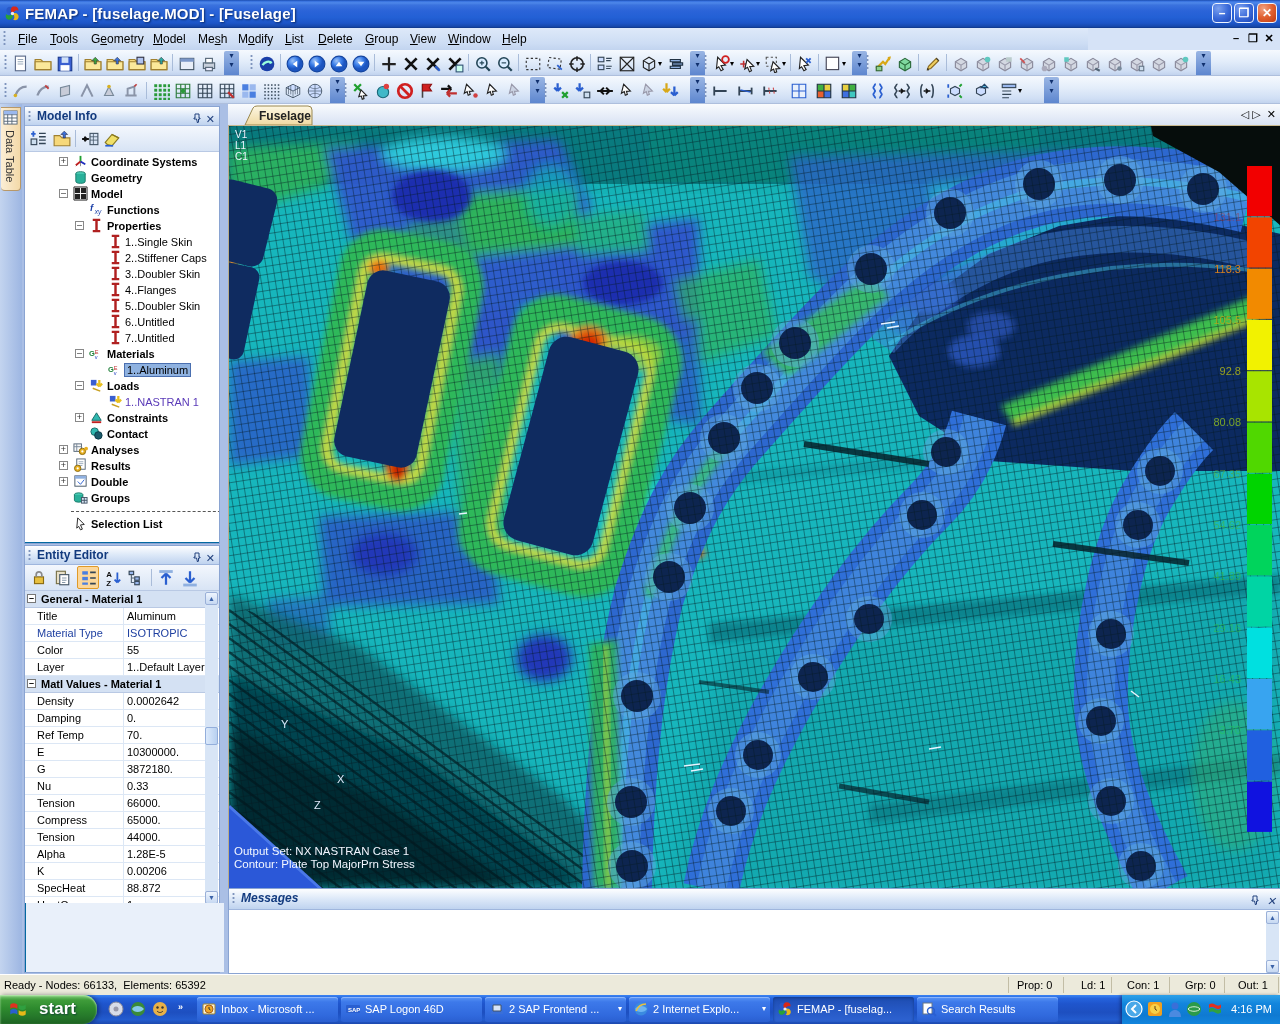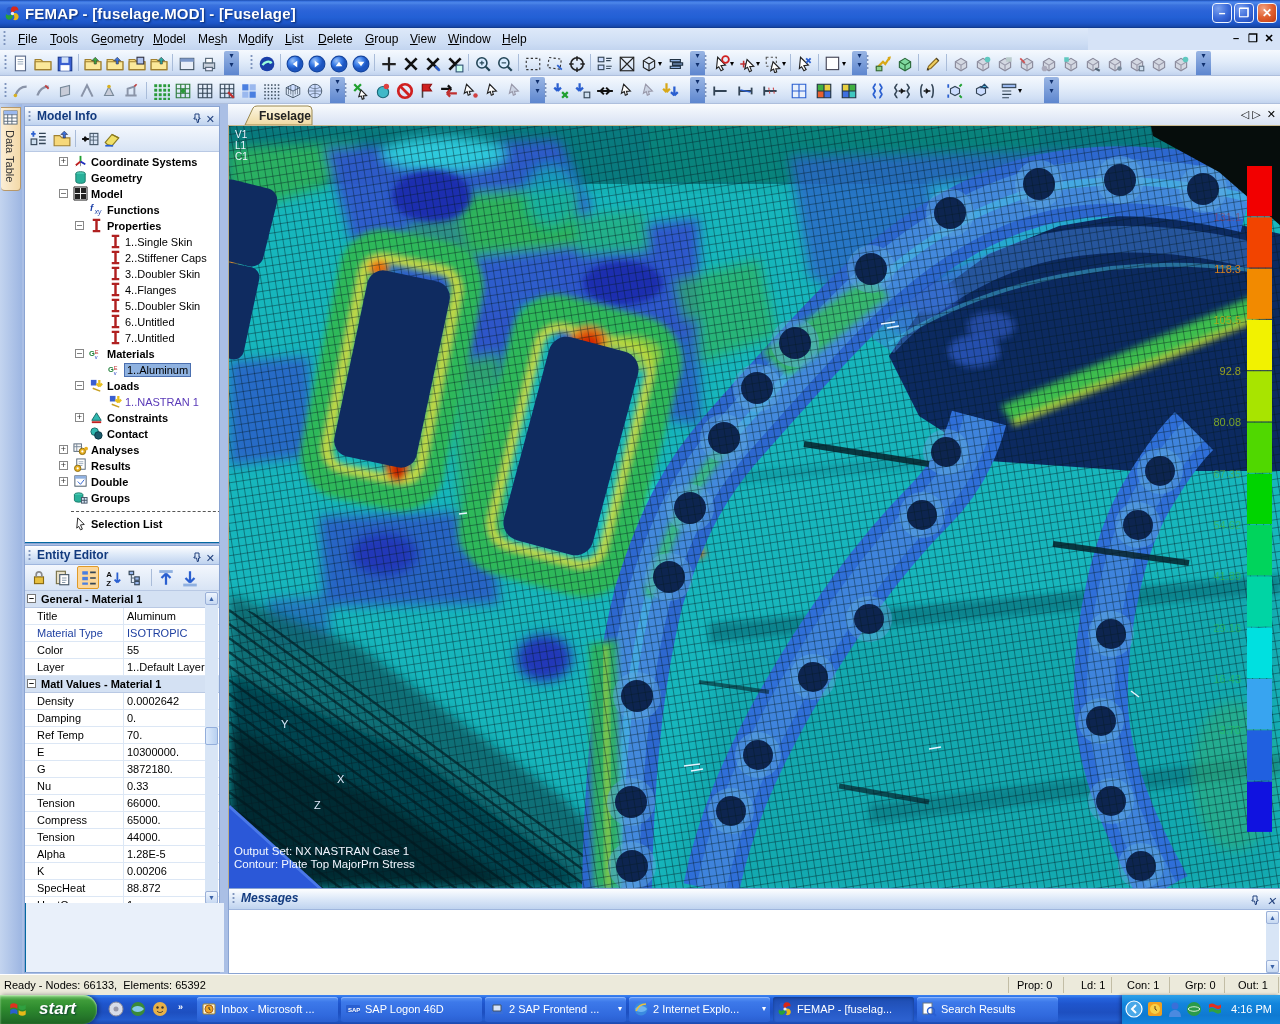--- a/index.html
+++ b/index.html
@@ -60,21 +60,21 @@
 #scene{left:228px;top:125px;width:1052px;height:763px;border-top:1px solid #c9b98f;border-left:1px solid #b9ad88;}
 
 #messages{left:228px;top:888px;width:1052px;height:86px;background:#fff;border:1px solid #8aa4d2;border-right:none;font-style:italic;}
 #messages .body{position:absolute;left:1px;top:22px;width:1037px;height:62px;background:#fff;font-size:11px;color:#000;padding:2px 0 0 4px;line-height:12.4px;}
 
 #status{left:0;top:974px;width:1280px;height:21px;background:#eceadb;border-top:1px solid #fff;color:#000;}
 #status .seg{position:absolute;top:4px;font-size:11px;}
 #status .sep{position:absolute;top:2px;width:1px;height:16px;background:#c2bda5;}
 
 #task{left:0;top:995px;width:1280px;height:29px;background:linear-gradient(180deg,#3c85f3 0%,#2563dd 12%,#1f55cd 30%,#1d4fc0 60%,#235ccf 85%,#1c49ae 100%);}
-#start{position:absolute;left:0;top:0;width:97px;height:29px;border-radius:0 14px 14px 0;background:linear-gradient(180deg,#7fce77 0%,#3f9c3a 18%,#2e8b2e 45%,#25772a 75%,#1d6322 100%);box-shadow:inset 0 1px 2px #bfeab5,2px 0 4px rgba(0,0,20,.4);color:#fff;font-size:17px;font-weight:bold;font-style:italic;text-align:center;line-height:28px;text-shadow:1px 1px 2px #143;padding-left:18px;}
+#start{position:absolute;left:0;top:0;width:97px;height:29px;border-radius:0 14px 14px 0;background:linear-gradient(180deg,#7fce77 0%,#3f9c3a 18%,#2e8b2e 45%,#25772a 75%,#1d6322 100%);box-shadow:inset 0 1px 2px #bfeab5,2px 0 4px rgba(0,0,20,.4);color:#fff;font-size:17px;font-weight:bold;text-align:center;line-height:28px;text-shadow:1px 1px 2px #143;padding-left:18px;}
 .tkbtn{position:absolute;top:2px;height:25px;border-radius:3px;background:linear-gradient(180deg,#5b97f7 0%,#3d79ea 20%,#3069dd 75%,#2a5fd0 100%);box-shadow:inset 0 1px 0 #8ab4fa;color:#fff;font-size:11px;line-height:24px;white-space:nowrap;overflow:hidden;padding-left:24px;}
 .tkbtn.act{background:linear-gradient(180deg,#1e4cb0 0%,#2558c4 50%,#2e63d2 100%);box-shadow:inset 0 1px 3px #123a8a;}
 .tkbtn .ti{position:absolute;left:4px;top:4px;width:16px;height:16px;}
 #tray{position:absolute;right:0;top:0;width:158px;height:29px;background:linear-gradient(180deg,#2ea1e8 0%,#1285dd 30%,#0f7ad2 70%,#1285dd 100%);box-shadow:-2px 0 3px rgba(0,10,40,.35);color:#fff;}
 #clock{position:absolute;right:8px;top:8px;font-size:11px;color:#fff;}
 #desktoplbl{position:absolute;right:170px;top:8px;color:#9fc3f5;font-size:11px;margin-top:41px;}
 </style></head><body>
 <div id="title" class="abs">
     <svg class="abs" style="left:4px;top:5px" width="17" height="17" viewBox="0 0 16 16">
       <path d="M8 8C5 6 5 2.5 8.5 1.5 12 .8 14 3 13.5 5.5 12 4 9.5 5.5 8 8z" fill="#d82818"></path>

